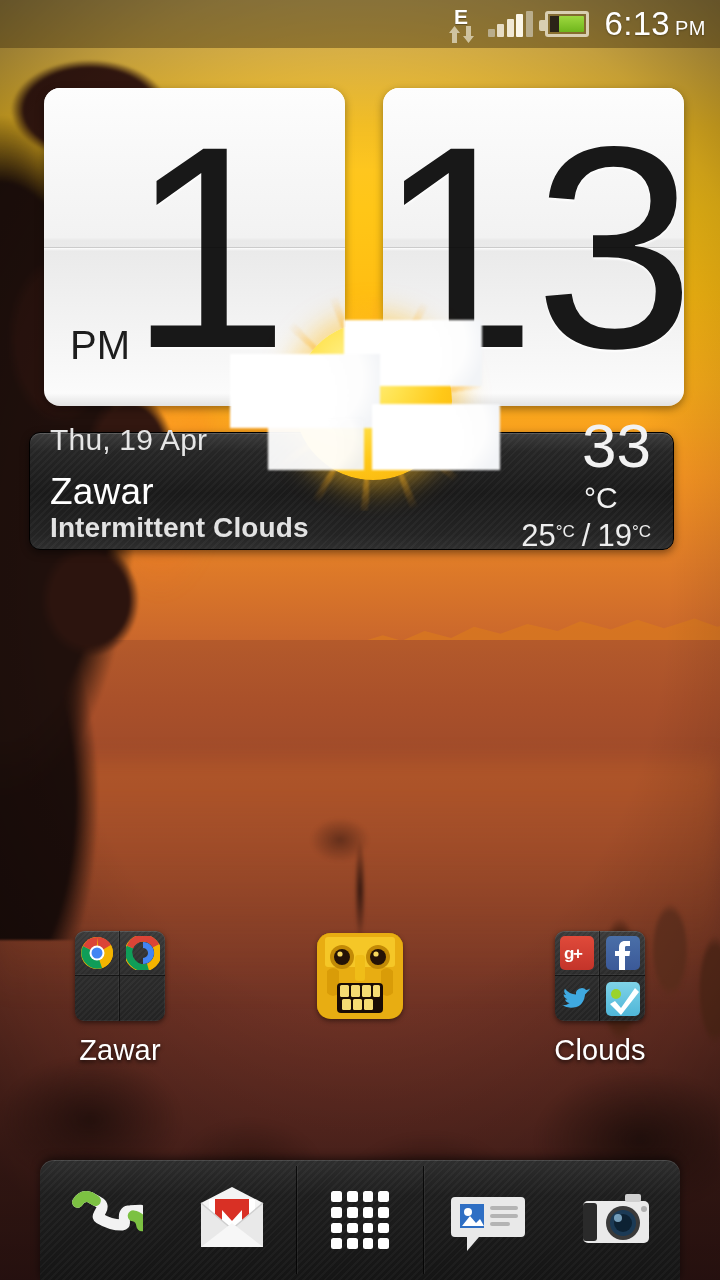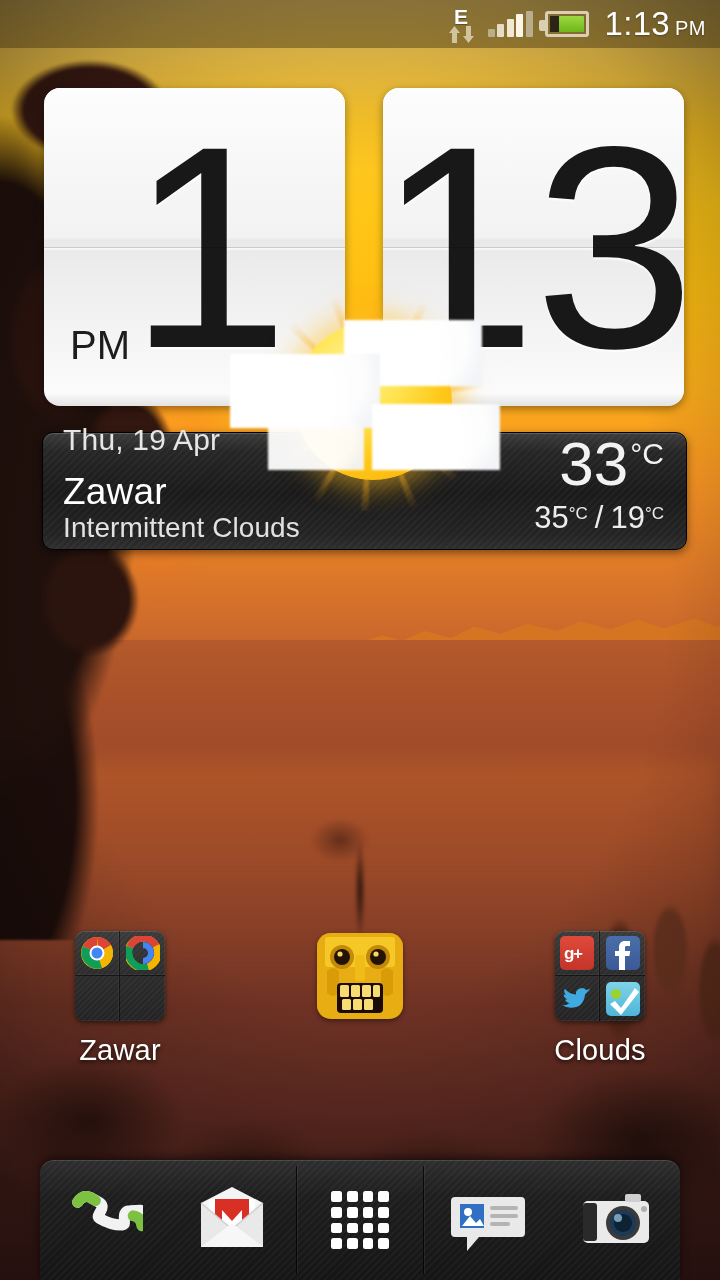--- a/index.html
+++ b/index.html
@@ -235,36 +235,36 @@
       radial-gradient(circle at 46% 74%, #e8ebf0 0%, #e8ebf0 48%, rgba(232,235,240,0) 74%);
     filter:blur(.8px);
   }
   .cloud-a { left:8px;   top:42px;  width:150px; height:74px; }
   .cloud-b { left:122px; top:8px;   width:138px; height:66px; }
   .cloud-c { left:150px; top:92px;  width:128px; height:66px; }
   .cloud-d { left:46px;  top:106px; width:96px;  height:52px; opacity:.95; }
 
   
   #weather-panel {
-    position:absolute; left:42px; top:432px; width:645px; height:118px;
+    position:absolute; left:29px; top:432px; width:645px; height:118px;
     border-radius:11px; z-index:22;
     background:
       repeating-linear-gradient(135deg, rgba(255,255,255,.030) 0 2px, rgba(0,0,0,0) 2px 5px),
       linear-gradient(180deg,#3c3c3c 0%,#262626 16%,#1a1a1a 52%,#242424 88%,#2e2e2e 100%);
     border:1px solid #000;
     box-shadow:0 3px 8px rgba(0,0,0,.45), inset 0 1px 0 rgba(255,255,255,.16);
     display:flex; align-items:center; justify-content:space-between;
     padding:0 22px 16px 20px;
   }
   .wx-left { display:flex; flex-direction:column; line-height:1.06; }
   .wx-date { color:#e6e6e6; font-size:30px; font-weight:400; letter-spacing:.2px; }
   .wx-city { color:#ffffff; font-size:37px; font-weight:400; letter-spacing:.2px; margin-top:17px; }
-  .wx-cond { color:#e2e2e2; font-size:28px; font-weight:400; letter-spacing:.1px; margin-top:1px; }
+  .wx-cond { color:#e2e2e2; font-size:28px; font-weight:700; letter-spacing:.1px; margin-top:1px; }
   .wx-right { display:flex; flex-direction:column; align-items:flex-end; line-height:1; }
-  .wx-temp { color:#f2f2f2; font-size:62px; font-weight:400; display:flex; align-items:flex-start; }
+  .wx-temp { color:#f2f2f2; font-size:62px; font-weight:400; display:flex; align-items:flex-start;flex-direction:column; }
   .wx-temp .unit { font-size:30px; margin-top:6px; margin-left:2px; }
   .wx-range { color:#ededed; font-size:31px; font-weight:400; margin-top:7px; display:flex; align-items:flex-start; }
   .wx-range .unit { font-size:17px; margin-top:3px; }
   .wx-range .sep { margin:0 7px; }
 
   
   #app-row {
     position:absolute; left:0; top:928px; width:720px; height:170px;
     display:flex; z-index:20;
   }
@@ -383,21 +383,21 @@
     <i class="bar" style="height:23px;background:#fbf6e8;"></i>
     <i class="bar" style="height:26px;background:#b9ad8c;"></i>
   </div>
 
   <div class="battery">
     <span class="batt-gap"></span>
     <span class="batt-fill" style="width:72%;"></span>
   </div>
 
   <div id="clock-status">
-    <span>1:13</span>
+    <span>6:13</span>
     <span class="ampm">PM</span>
   </div>
 </div>
 
 <div id="clock-widget">
   <div class="flip-card">
     <div class="flip-digits hour">1</div>
     <div class="ampm-label">PM</div>
   </div>
   <div class="flip-card">
@@ -419,21 +419,21 @@
     <span class="wx-date">Thu, 19 Apr</span>
     <span class="wx-city">Zawar</span>
     <span class="wx-cond">Intermittent Clouds</span>
   </div>
   <div class="wx-right">
     <span class="wx-temp">
       <span>33</span>
       <span class="unit">°C</span>
     </span>
     <span class="wx-range">
-      <span>35</span>
+      <span>25</span>
       <span class="unit">°C</span>
       <span class="sep">/</span>
       <span>19</span>
       <span class="unit">°C</span>
     </span>
   </div>
 </div>
 
 <div id="app-row">
 

